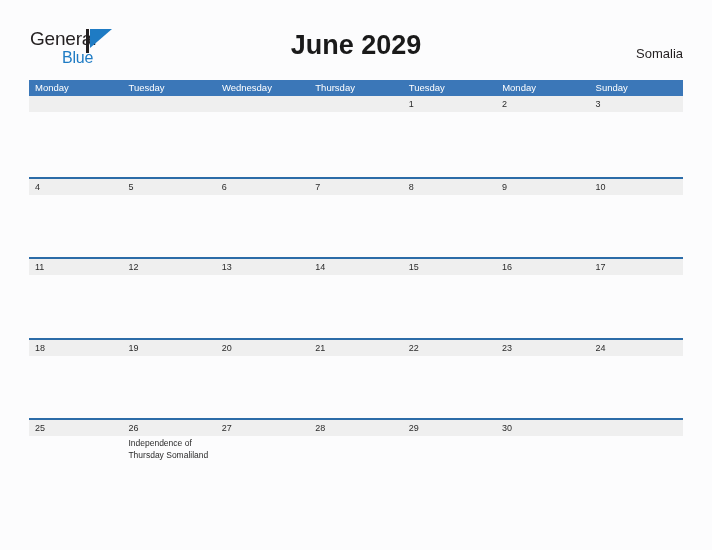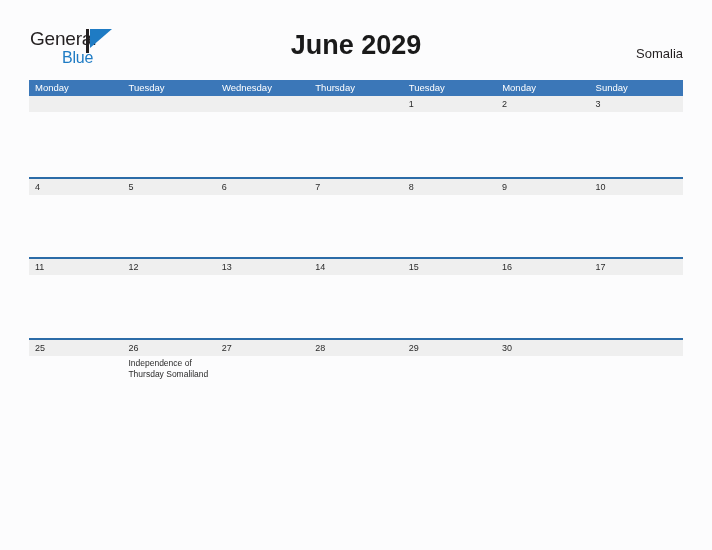--- a/index.html
+++ b/index.html
@@ -239,20 +239,41 @@
           <div class="body-cell"></div>
           <div class="body-cell"></div>
           <div class="body-cell"></div>
           <div class="body-cell"></div>
           <div class="body-cell"></div>
         </div>
       </div>
       <div class="week">
         <div class="week-rule"></div>
         <div class="date-band">
+          <div class="date-cell">18</div>
+          <div class="date-cell">19</div>
+          <div class="date-cell">20</div>
+          <div class="date-cell">21</div>
+          <div class="date-cell">22</div>
+          <div class="date-cell">23</div>
+          <div class="date-cell">24</div>
+        </div>
+        <div class="body-band">
+          <div class="body-cell"></div>
+          <div class="body-cell"></div>
+          <div class="body-cell"></div>
+          <div class="body-cell"></div>
+          <div class="body-cell"></div>
+          <div class="body-cell"></div>
+          <div class="body-cell"></div>
+        </div>
+      </div>
+      <div class="week">
+        <div class="week-rule"></div>
+        <div class="date-band">
           <div class="date-cell">25</div>
           <div class="date-cell">26</div>
           <div class="date-cell">27</div>
           <div class="date-cell">28</div>
           <div class="date-cell">29</div>
           <div class="date-cell">30</div>
           <div class="date-cell"></div>
         </div>
         <div class="body-band">
           <div class="body-cell"></div>

